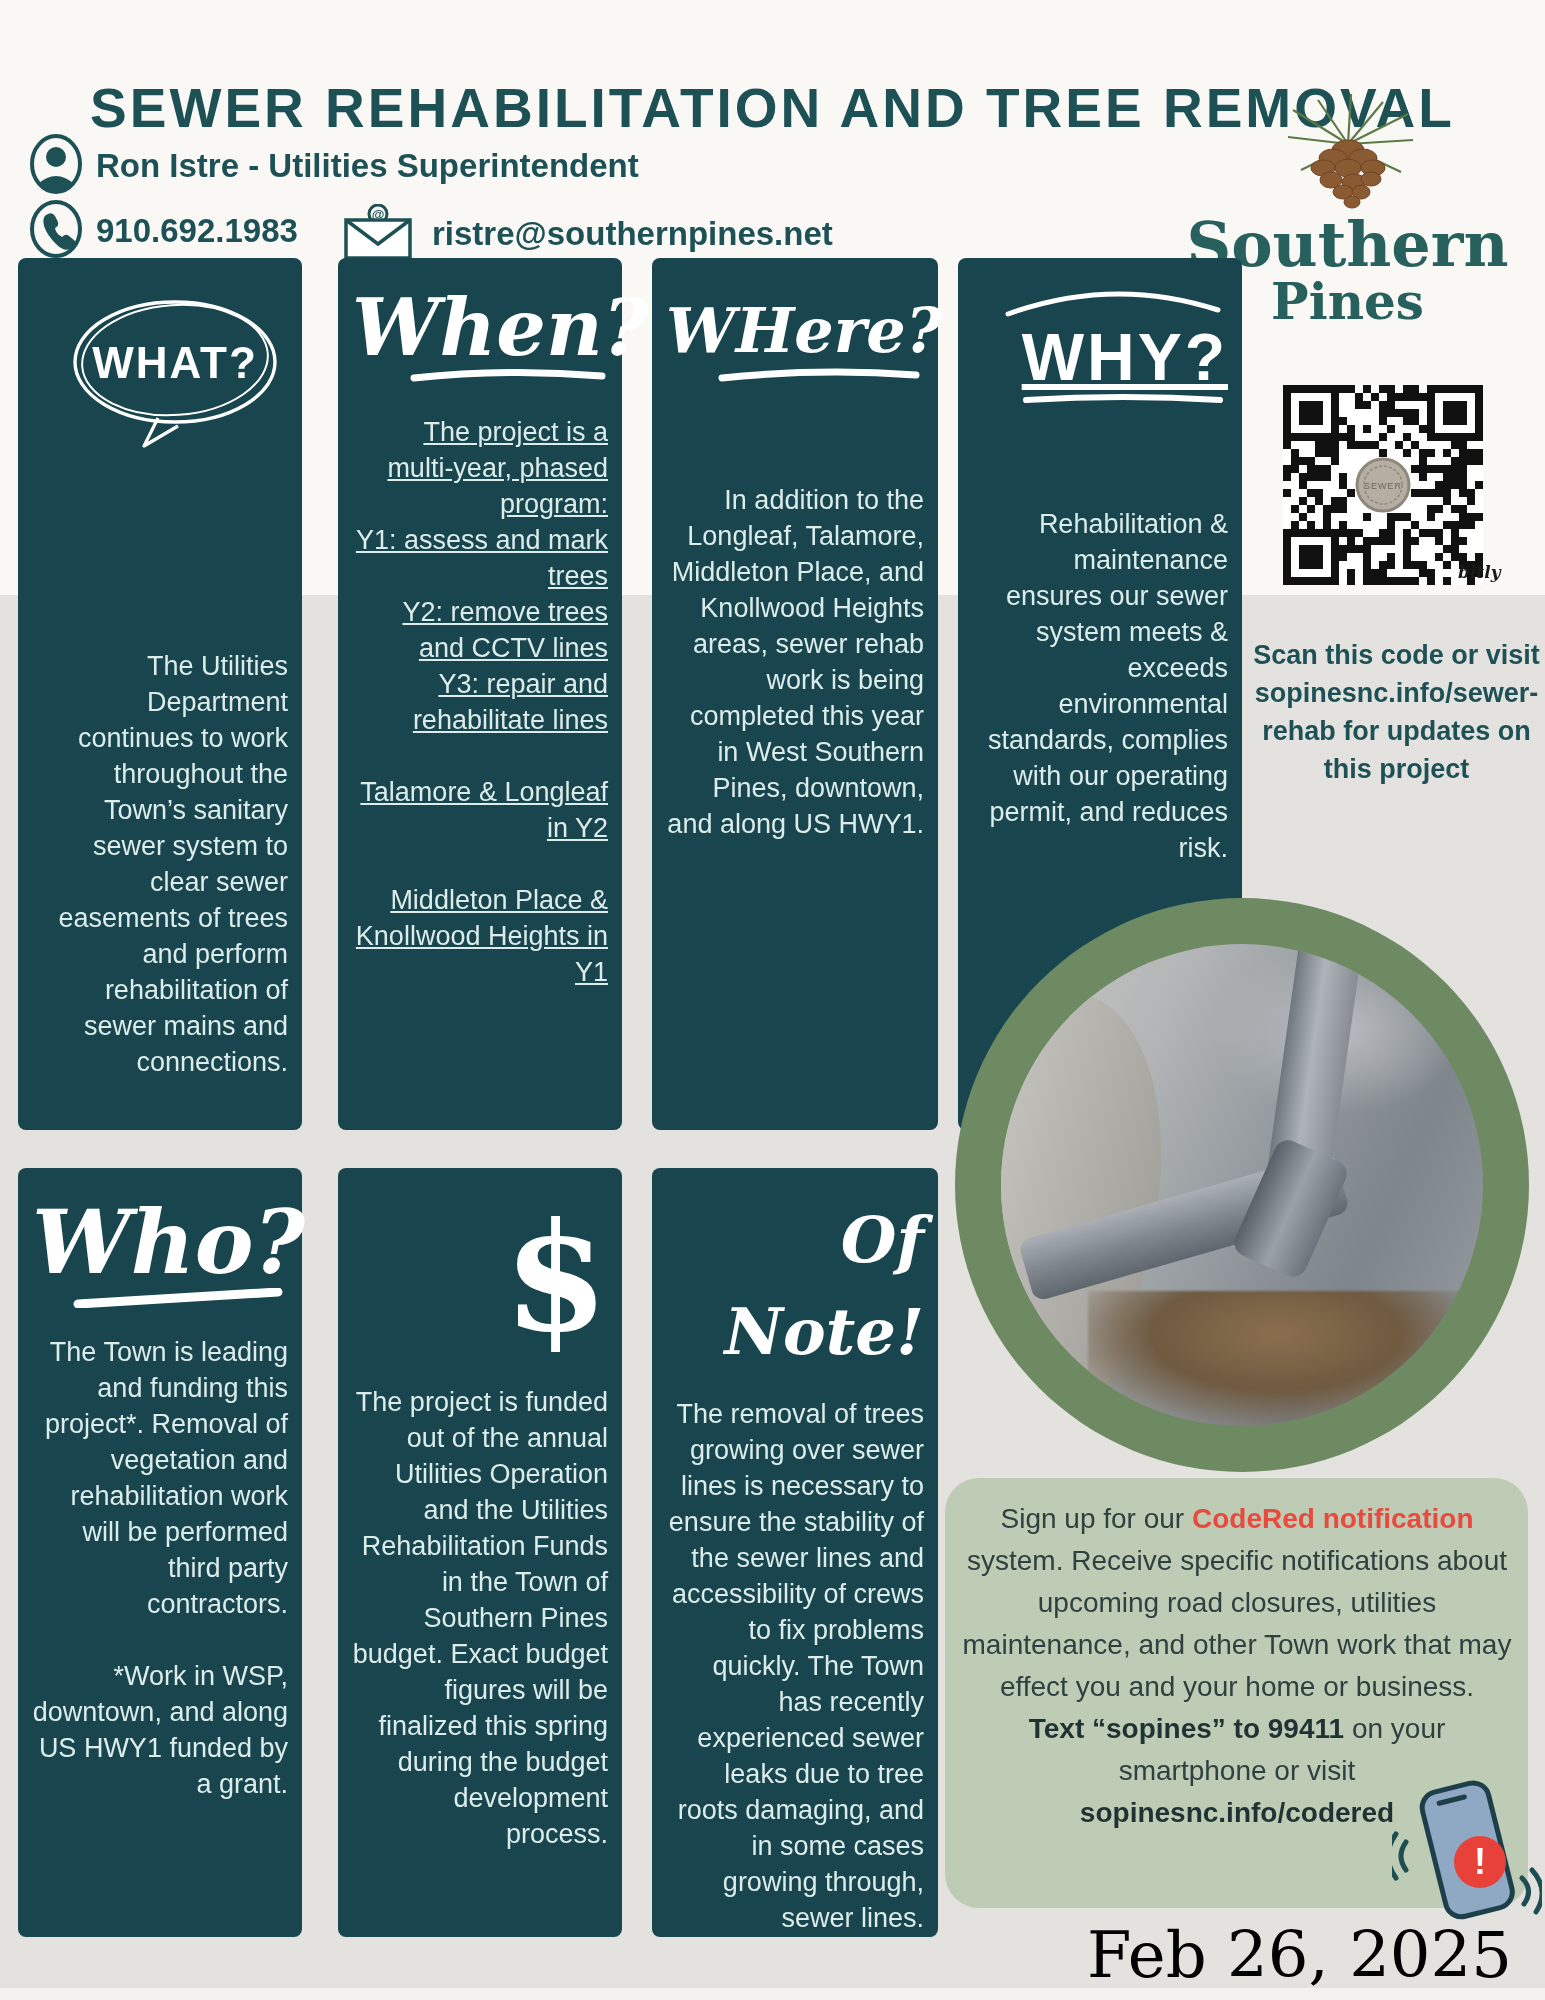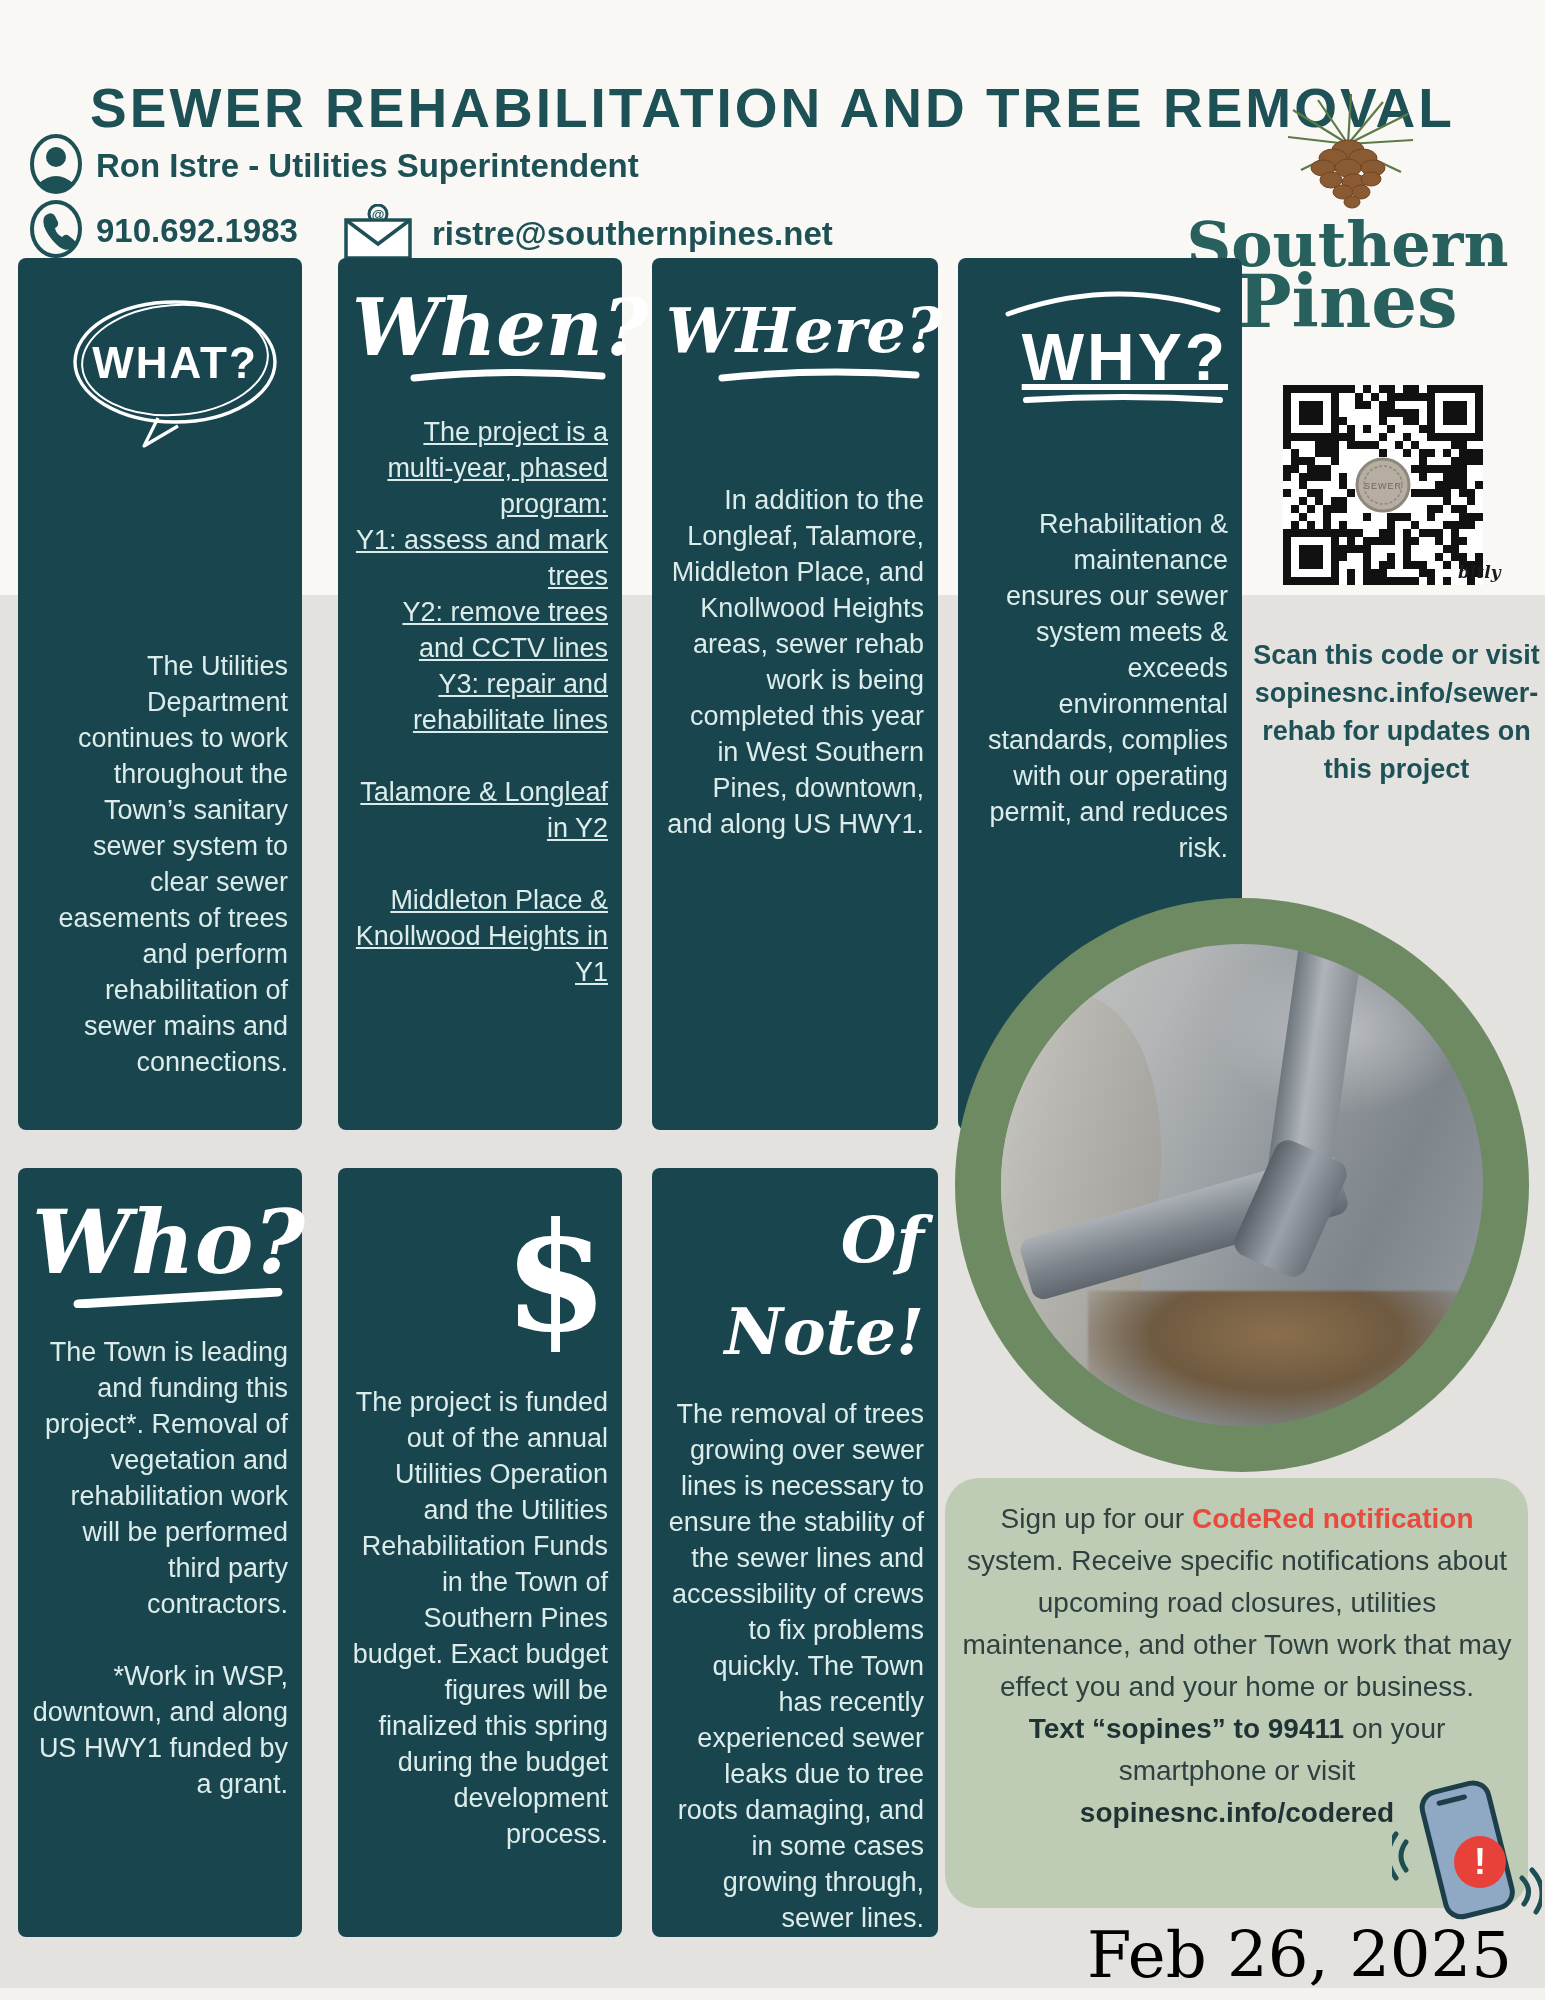--- a/index.html
+++ b/index.html
@@ -19,21 +19,21 @@
 
   .title{position:absolute;left:0;top:28px;width:1545px;text-align:center;
     font-size:55px;font-weight:800;letter-spacing:3px;color:#1d5156;margin-top:48px;}
 
   .contact-row{position:absolute;display:flex;align-items:center;gap:14px;}
   .contact-label{font-size:33px;font-weight:bold;color:#1d5156;}
   .cicon{flex:0 0 auto;}
 
   .logo{position:absolute;left:1150px;top:92px;width:395px;text-align:center;color:#27605c;}
   .logo .l1{font-family:"DejaVu Serif",serif;font-weight:bold;font-size:62px;line-height:58px;}
-  .logo .l2{font-family:"DejaVu Serif",serif;font-weight:bold;font-size:72px;line-height:56px;}
+  .logo .l2{font-family:"DejaVu Serif",serif;font-weight:bold;font-size:50px;line-height:56px;}
 
   .card{position:absolute;background:#19464e;border-radius:8px;color:#dcecea;
         text-align:right;box-sizing:border-box;padding:20px 14px;}
   .card .hdr{color:#ffffff;}
   .card .body{font-size:27px;line-height:36px;white-space:pre-line;}
   .script{font-family:"DejaVu Serif",serif;font-style:italic;font-weight:bold;}
   .capshdr{font-weight:800;letter-spacing:3px;text-decoration:underline;}
 
   .c-what {left:18px; top:258px;width:284px;height:872px;}
   .c-when {left:338px;top:258px;width:284px;height:872px;}

